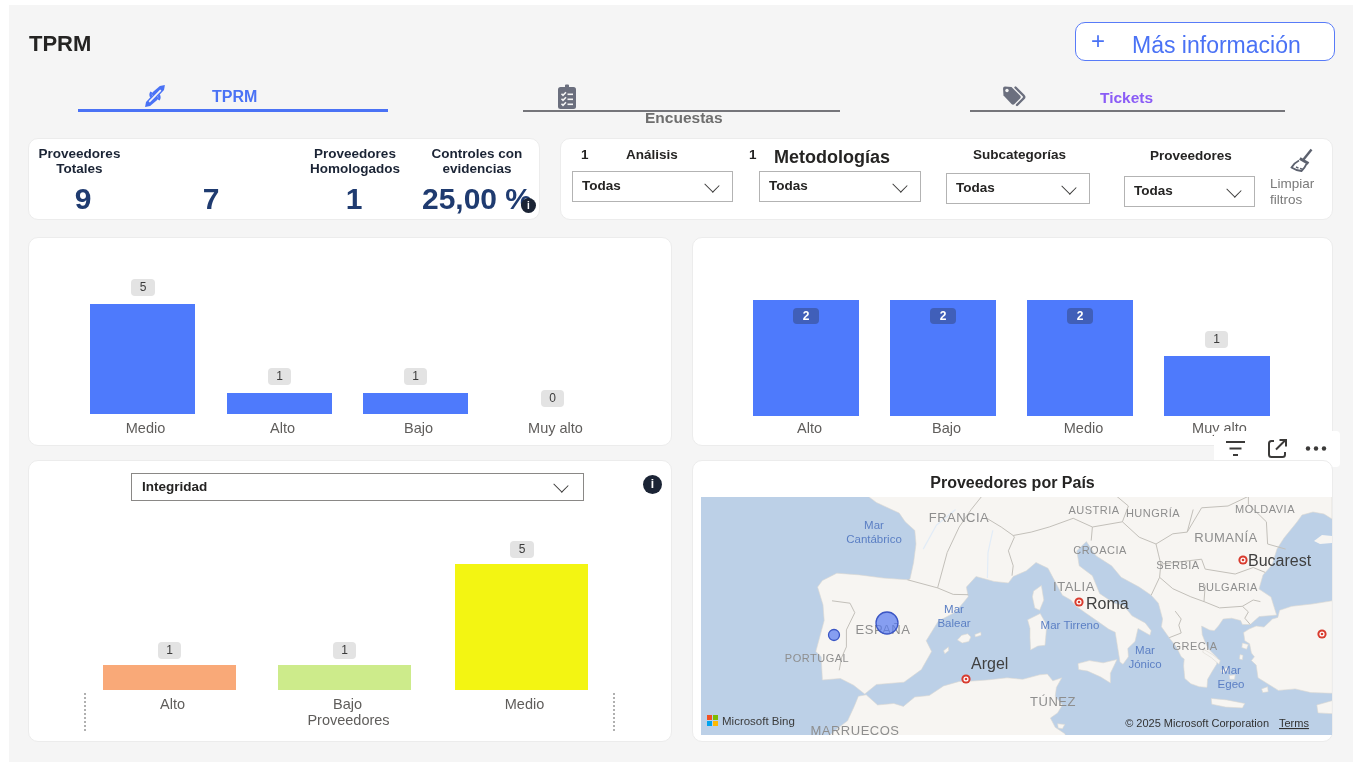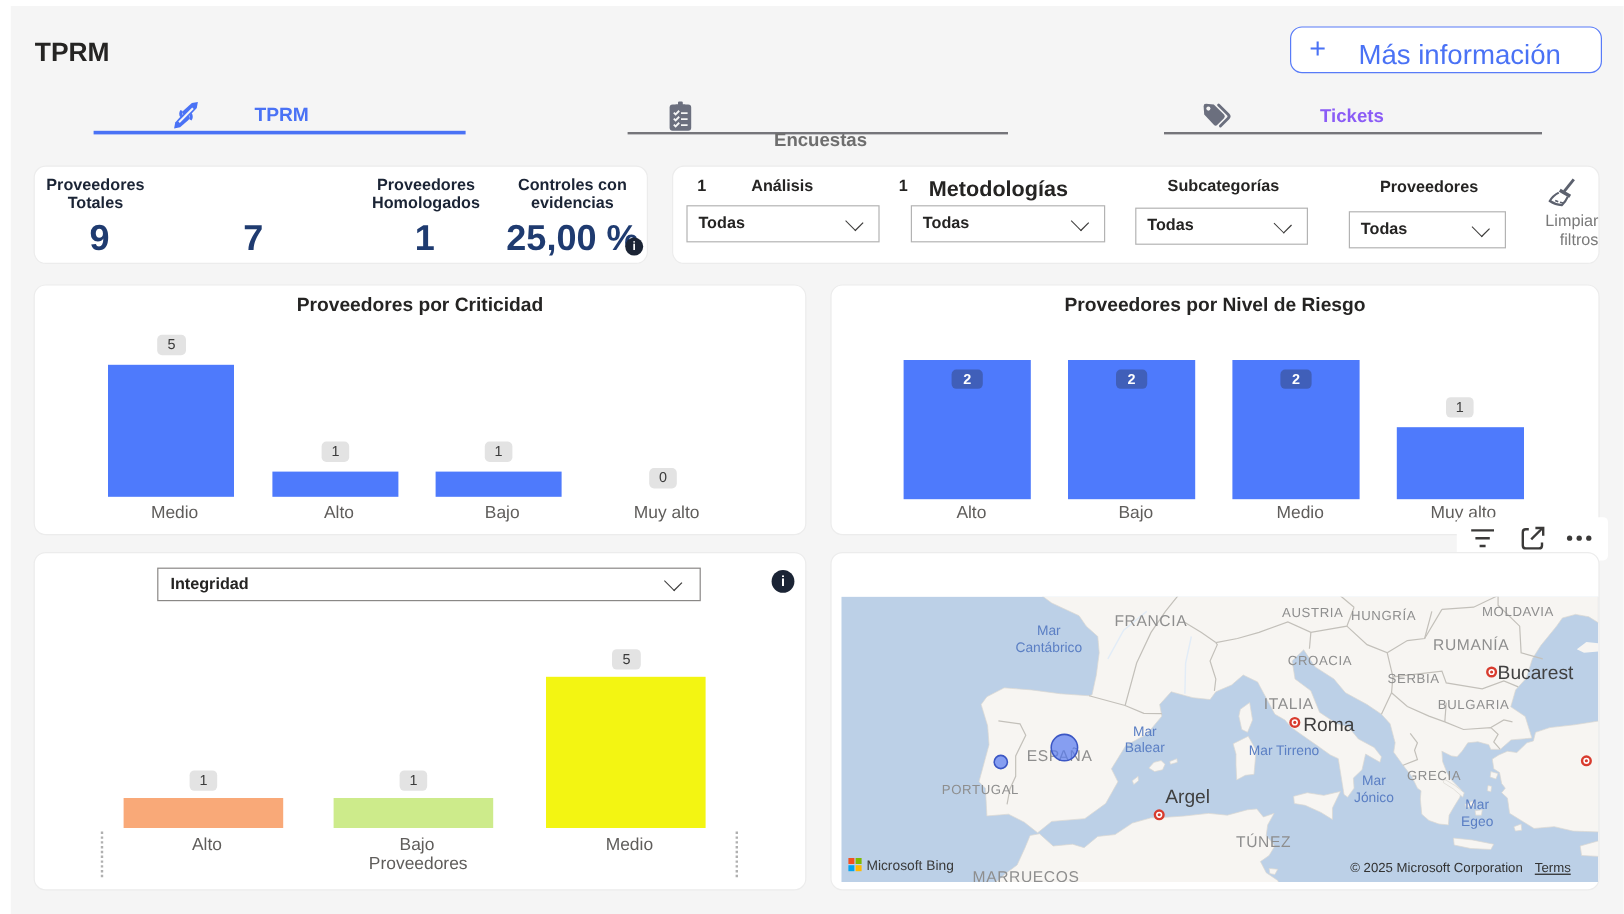--- a/index.html
+++ b/index.html
@@ -94,38 +94,36 @@
  <div class="abs" id="broom" style="left:1287px; top:146px; width:28px; height:28px;">
    <svg width="28" height="28" viewBox="0 0 28 28">
      <g stroke="#5c616e" fill="none">
        <line x1="24.5" y1="3.5" x2="16.5" y2="13.5" stroke-width="2.4"></line>
        <path d="M12.8 12.5 L21.5 17.5" stroke-width="3"></path>
        <path d="M12 14.5 Q7 17 4.5 21.5 Q9 24.5 14.5 25 Q18 21.5 19.5 17.8" stroke-width="1.8"></path>
        <path d="M9 21 L11.5 22.2 M13 22.5 L15.5 23.2" stroke-width="1.4"></path>
      </g>
    </svg>
  </div>
- <div class="abs" style="left:1270px; top:176px; width:62px; text-align:right; font-size:13.5px; color:#7a7a7a; line-height:16px;">Limpiar filtros</div>
+ <div class="abs" style="left:1270px; top:176px; width:62px; text-align:left; font-size:13.5px; color:#7a7a7a; line-height:16px;">Limpiar filtros</div>
 
  <div class="card" style="left:28px; top:237px; width:644px; height:209px;"></div>
- <div class="ctitle" style="left:28px; top:246px; width:644px;">Proveedores por Criticidad</div>
  <div class="bar" style="left:90px;  top:304px; width:105px; height:110px;"></div>
  <div class="bar" style="left:227px; top:393px; width:105px; height:21px;"></div>
  <div class="bar" style="left:363px; top:393px; width:105px; height:21px;"></div>
  <div class="vlabel" style="left:131px; top:279px; width:24px; height:17px; line-height:17px;">5</div>
  <div class="vlabel" style="left:268px; top:368px; width:23px; height:17px; line-height:17px;">1</div>
  <div class="vlabel" style="left:404px; top:368px; width:23px; height:17px; line-height:17px;">1</div>
  <div class="vlabel" style="left:541px; top:390px; width:23px; height:17px; line-height:17px;">0</div>
  <div class="xlab" style="left:95px;  top:420px; width:101px;">Medio</div>
  <div class="xlab" style="left:232px; top:420px; width:101px;">Alto</div>
  <div class="xlab" style="left:368px; top:420px; width:101px;">Bajo</div>
  <div class="xlab" style="left:505px; top:420px; width:101px;">Muy alto</div>
 
  <div class="card" style="left:692px; top:237px; width:641px; height:209px;"></div>
- <div class="ctitle" style="left:692px; top:246px; width:641px;">Proveedores por Nivel de Riesgo</div>
  <div class="bar" style="left:753px;  top:300px; width:106px; height:116px;"></div>
  <div class="bar" style="left:890px;  top:300px; width:106px; height:116px;"></div>
  <div class="bar" style="left:1027px; top:300px; width:106px; height:116px;"></div>
  <div class="bar" style="left:1164px; top:356px; width:106px; height:60px;"></div>
  <div class="vlabel" style="left:793px;  top:308px; width:26px; height:16px; line-height:16px; background:rgba(46,58,92,0.42); color:#fff; font-weight:bold;">2</div>
  <div class="vlabel" style="left:930px;  top:308px; width:26px; height:16px; line-height:16px; background:rgba(46,58,92,0.42); color:#fff; font-weight:bold;">2</div>
  <div class="vlabel" style="left:1067px; top:308px; width:26px; height:16px; line-height:16px; background:rgba(46,58,92,0.42); color:#fff; font-weight:bold;">2</div>
  <div class="vlabel" style="left:1205px; top:331px; width:23px; height:17px; line-height:17px;">1</div>
  <div class="xlab" style="left:759px;  top:420px; width:101px;">Alto</div>
  <div class="xlab" style="left:896px;  top:420px; width:101px;">Bajo</div>
@@ -160,20 +158,21 @@
  <div class="vlabel" style="left:333px; top:642px; width:23px; height:17px; line-height:17px;">1</div>
  <div class="vlabel" style="left:510px; top:541px; width:24px; height:17px; line-height:17px;">5</div>
  <div class="xlab" style="left:122px; top:696px; width:101px;">Alto</div>
  <div class="xlab" style="left:297px; top:696px; width:101px;">Bajo</div>
  <div class="xlab" style="left:474px; top:696px; width:101px;">Medio</div>
  <div class="xlab" style="left:298px; top:712px; width:101px;">Proveedores</div>
  <div class="abs" style="left:84px; top:693px; height:38px; border-left:2px dotted #b0b0b0;"></div>
  <div class="abs" style="left:613px; top:693px; height:38px; border-left:2px dotted #b0b0b0;"></div>
 
  <div class="card" style="left:692px; top:460px; width:641px; height:282px;"></div>
+ <div class="ctitle" style="left:692px; top:474px; width:641px;">Proveedores por País</div>
  <div class="abs" id="mapbox" style="left:701px; top:497px; width:631px; height:238px; overflow:hidden;">
 <svg width="631" height="238" viewBox="0 0 631 238" style="display:block">
 <rect width="631" height="238" fill="#bcd0e7"></rect>
 <path d="M158.6,-7.0 L175.4,5.5 L198.2,16.1 L204.2,24.8 L213.8,33.4 L215.0,47.0 L212.6,65.5 L209.0,82.0 L206.6,82.8 L182.6,81.1 L158.6,77.9 L135.8,76.2 L121.4,83.6 L116.6,90.1 L122.0,107.8 L123.2,123.6 L114.8,154.5 L120.2,159.8 L121.4,183.0 L139.4,181.5 L152.6,188.2 L163.7,197.0 L175.4,187.5 L203.0,185.2 L220.4,172.6 L230.6,154.5 L225.2,143.7 L237.2,124.3 L254.6,114.9 L267.2,99.8 L265.4,90.1 L275.0,79.5 L287.0,82.8 L293.0,84.4 L307.4,86.0 L312.2,79.5 L325.4,73.8 L335.0,65.5 L347.0,71.3 L351.8,80.3 L361.4,98.2 L369.8,103.0 L375.2,109.3 L385.4,116.5 L395.6,123.6 L407.6,132.1 L414.2,135.2 L419.0,165.1 L422.0,167.3 L427.4,159.8 L426.8,151.4 L434.0,144.5 L437.0,131.4 L449.0,138.3 L450.2,133.7 L444.2,125.9 L431.0,118.8 L422.6,108.6 L413.0,106.2 L398.6,96.5 L391.4,78.7 L378.2,68.8 L375.8,53.8 L385.4,44.5 L395.0,58.8 L410.6,68.8 L420.2,80.3 L438.2,90.1 L450.2,98.2 L457.4,106.2 L461.6,122.0 L460.4,129.8 L468.2,140.7 L475.4,149.9 L480.2,159.8 L483.2,162.0 L482.6,168.8 L483.8,181.5 L489.8,186.7 L498.2,189.7 L506.0,190.4 L506.6,182.3 L511.4,174.1 L515.6,167.3 L516.8,161.3 L507.8,152.2 L504.8,146.8 L501.2,137.6 L500.6,129.0 L508.4,132.9 L513.2,133.7 L517.4,129.0 L522.2,122.0 L530.6,121.2 L539.6,123.6 L541.4,127.5 L549.2,127.5 L558.2,119.6 L575.6,118.1 L570,100 L558,92 L562,78 L571,68 L576,52 L583,41 L596,25 L601,18 L612,15 L623,17 L631,22 L631,-7 L169,-7 Z" fill="#f7f5f2" stroke="#dbd8d2" stroke-width="0.6"></path>
 <path d="M542.6,135.6 L543.8,143.7 L548.6,146.8 L550.4,156.0 L553.4,159.8 L550.4,163.6 L555.2,168.1 L557.0,180.8 L566.6,186.7 L577.4,193.4 L594.2,191.9 L609.8,195.6 L631.4,196.3 L631.4,103.8 L611.0,107.0 L590.6,109.3 L578.6,113.3 L576.8,120.4 L571.4,122.0 L563.0,130.1 L555.2,129.0 L548.0,132.1 Z" fill="#f7f5f2" stroke="#dbd8d2" stroke-width="0.6"></path>
 <path d="M124.4,242.3 L137.0,231.0 L146.6,223.8 L153.2,209.4 L157.4,199.2 L165.2,197.8 L176.6,208.0 L192.8,206.5 L202.4,209.4 L213.8,200.0 L228.2,198.5 L242.6,188.9 L258.2,184.5 L264.8,184.5 L285.8,183.0 L306.2,180.8 L321.8,182.3 L338.6,177.8 L346.4,177.1 L351.8,183.8 L360.8,180.8 L355.4,190.4 L354.2,199.2 L361.4,208.0 L356.6,215.9 L349.4,221.0 L354.2,230.3 L363.8,236.7 L366.2,242.3 Z" fill="#f7f5f2" stroke="#dbd8d2" stroke-width="0.6"></path>
 <path d="M340.4,88.5 L342.8,103.0 L338.6,113.3 L333.8,110.9 L331.4,99.8 L332.6,94.1 Z" fill="#f7f5f2" stroke="#dbd8d2" stroke-width="0.6"></path>
 <path d="M339.2,116.5 L345.8,128.2 L344.0,148.3 L336.8,149.1 L329.6,152.9 L329.0,140.7 L329.0,131.4 L326.6,122.8 Z" fill="#f7f5f2" stroke="#dbd8d2" stroke-width="0.6"></path>
 <path d="M377.0,166.6 L388.4,163.6 L402.2,165.8 L416.0,162.5 L409.4,176.3 L409.4,186.0 L399.8,180.0 L386.6,174.1 L377.6,172.6 Z" fill="#f7f5f2" stroke="#dbd8d2" stroke-width="0.6"></path>
 <path d="M256.4,143.0 L260.6,138.3 L266.6,136.8 L269.9,139.9 L267.8,144.5 L261.2,146.0 Z" fill="#f7f5f2" stroke="#dbd8d2" stroke-width="0.6"></path>

